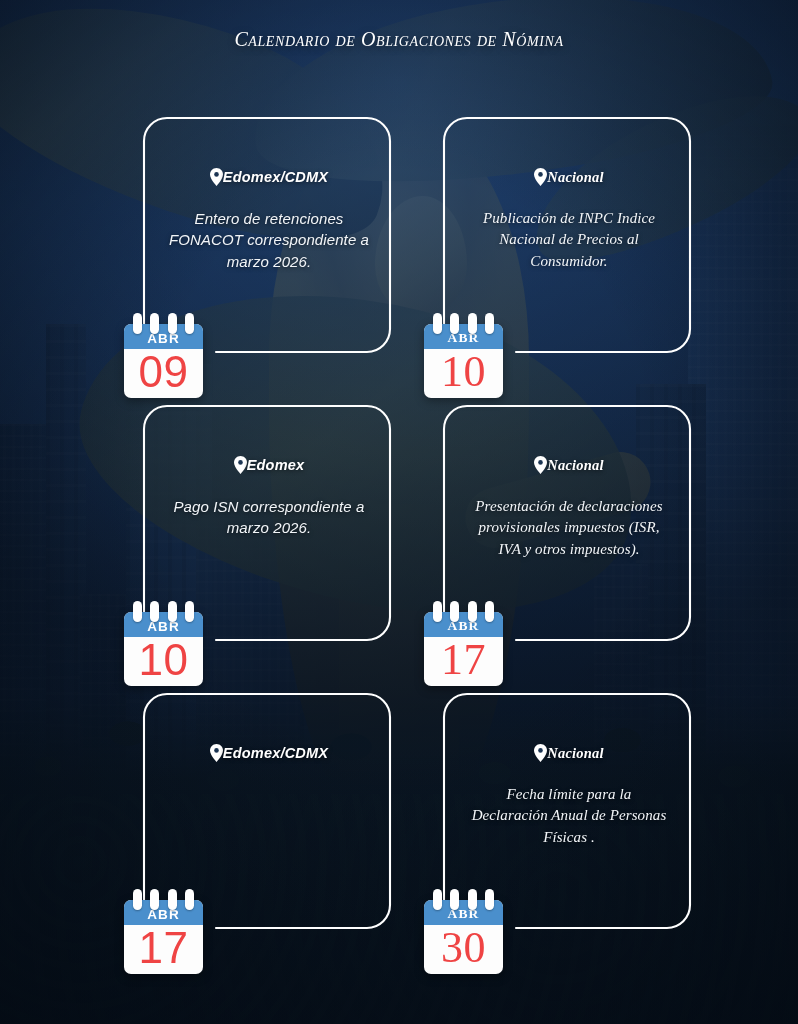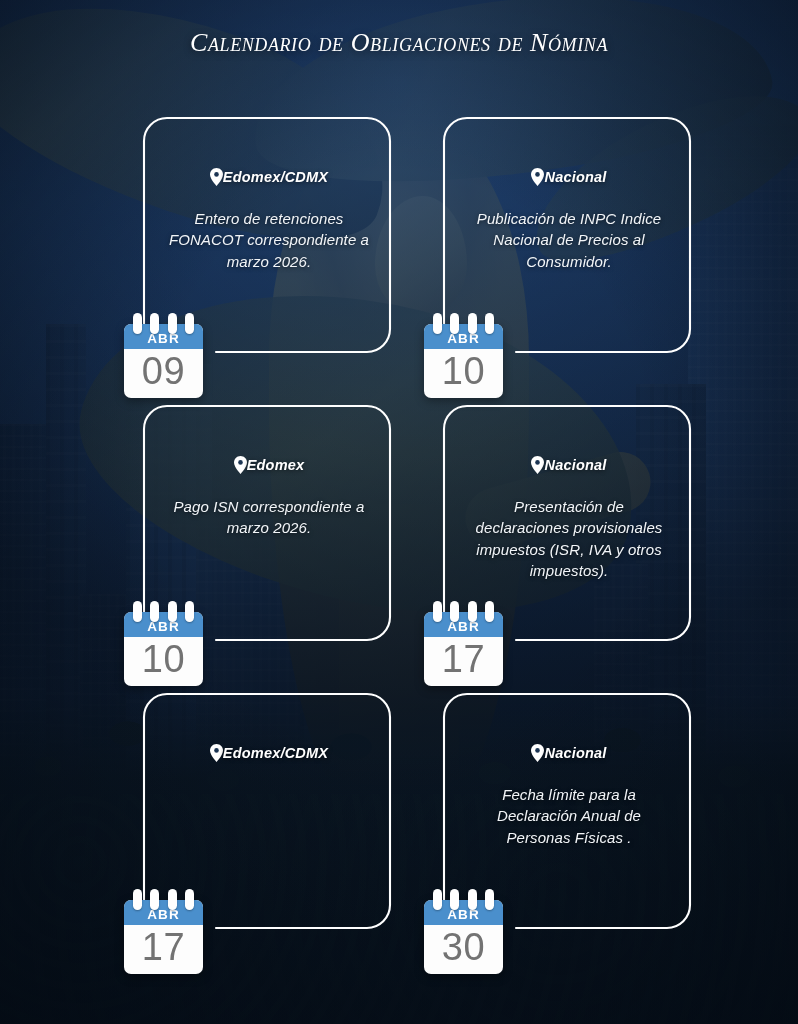--- a/index.html
+++ b/index.html
@@ -149,39 +149,39 @@
   
   #content { position:absolute; inset:0; }
 
   .title {
     position:absolute; left:0; right:0; top:26px;
     text-align:center;
     color:#ffffff;
     font-family:"Liberation Serif", serif;
     font-style:italic;
     font-weight:400;
-    font-size:26px;
+    font-size:20px;
     letter-spacing:.6px;
     line-height:1.34;
     font-variant:small-caps;
     text-shadow:0 2px 7px rgba(0,0,0,.55);
   }
   .title .l2 { display:block; }
 
   .grid {
     position:absolute; left:0; top:110px; width:798px;
   }
   .row { position:relative; height:288px; }
 
   .card {
     position:absolute;
     width:254px; height:250px;
   }
   .card.left  { left:136px; }
-  .card.right { left:436px; }
+  .card.right { left:436px;font-family:Liberation Serif, serif; }
 
   
   .card svg.outline { position:absolute; left:0; top:0; overflow:visible; }
   .card svg.outline path { fill:none; stroke:#ffffff; stroke-width:2.1; stroke-linecap:round; }
 
   .card-inner {
     position:absolute; left:18px; right:6px; top:58px;
     text-align:center;
   }
   .loc {
@@ -223,22 +223,22 @@
     color:#ffffff;
     font-size:13.5px;
     font-weight:bold;
     letter-spacing:1.1px;
     display:flex; align-items:center; justify-content:center;
     padding-top:3px;
   }
   .badge-day {
     height:49px;
     display:flex; align-items:center; justify-content:center;
-    color:#737373;
-    font-size:38px;
+    color:#ef4444;
+    font-size:44px;
     font-weight:300;
     letter-spacing:.5px;
     padding-bottom:4px;
   }
   .rings {
     position:absolute; left:-12px; bottom:26px;
     width:79px; height:26px;
     display:flex; justify-content:space-around;
     align-items:flex-end;
     padding:0 5px;

